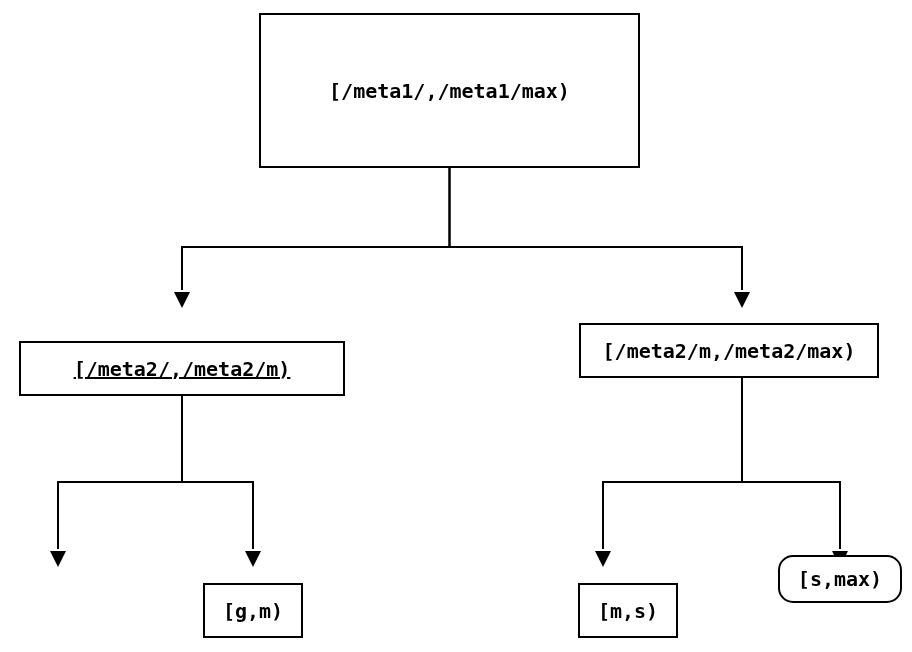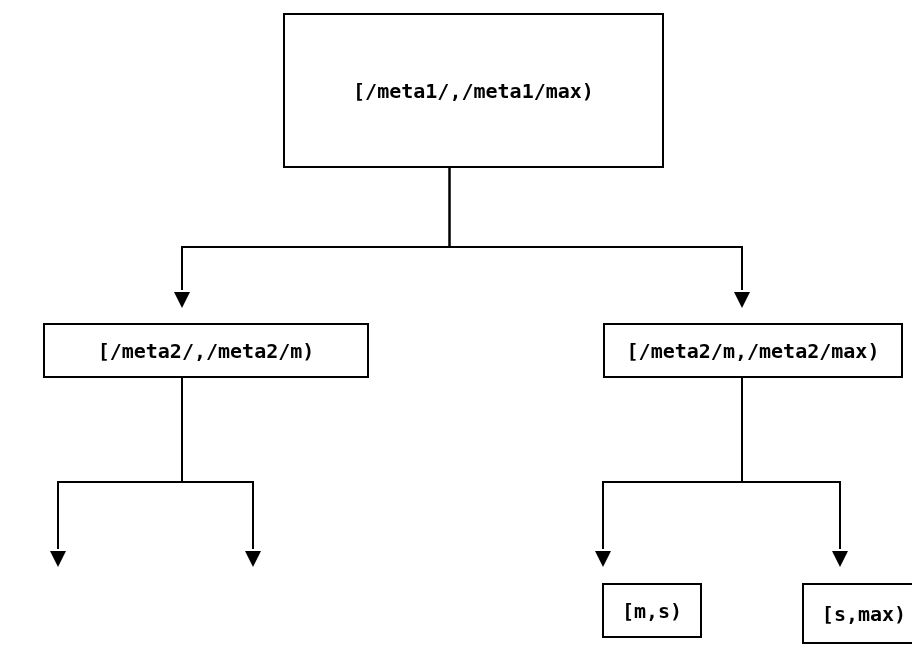--- a/index.html
+++ b/index.html
@@ -24,29 +24,28 @@
     border: 2px solid #000000;
     background: #ffffff;
     display: flex;
     align-items: center;
     justify-content: center;
     font-family: "DejaVu Sans Mono", "Liberation Mono", monospace;
     font-weight: bold;
     font-size: 20px;
     color: #000000;
     white-space: nowrap;
-    margin-left: 24px;
   }
   .node-root  { left: 259px; top: 13px;  width: 381px; height: 155px; }
-  .node-left  { left: 19px;  top: 323px; width: 326px; height: 55px; }
+  .node-left  { left: 19px;  top: 341px; width: 326px; height: 55px; text-decoration: underline; }
   .node-right { left: 579px; top: 323px; width: 300px; height: 55px; }
   .node-leaf-ag   { left: 8px;   top: 583px; width: 100px; height: 55px; }
   .node-leaf-gm   { left: 203px; top: 583px; width: 100px; height: 55px; }
   .node-leaf-ms   { left: 578px; top: 583px; width: 100px; height: 55px; }
-  .node-leaf-smax { left: 778px; top: 583px; width: 124px; height: 61px; }
+  .node-leaf-smax { left: 778px; top: 555px; width: 124px; height: 48px; border-radius: 15px; }
   .edge {
     fill: none;
     stroke: #000000;
     stroke-width: 2;
   }
   .arrowhead {
     fill: #000000;
     stroke: none;
   }
 </style>
@@ -76,18 +75,19 @@
     <polygon class="arrowhead" points="832,551 848,551 840,567"></polygon>
   </svg>
 
   <div class="node node-root">[/meta1/,/meta1/max)</div>
 
   <div class="node node-left">[/meta2/,/meta2/m)</div>
 
   <div class="node node-right">[/meta2/m,/meta2/max)</div>
 
 
+  <div class="node node-leaf-gm">[g,m)</div>
 
   <div class="node node-leaf-ms">[m,s)</div>
 
   <div class="node node-leaf-smax">[s,max)</div>
 
 </div>
 
 </body></html>

